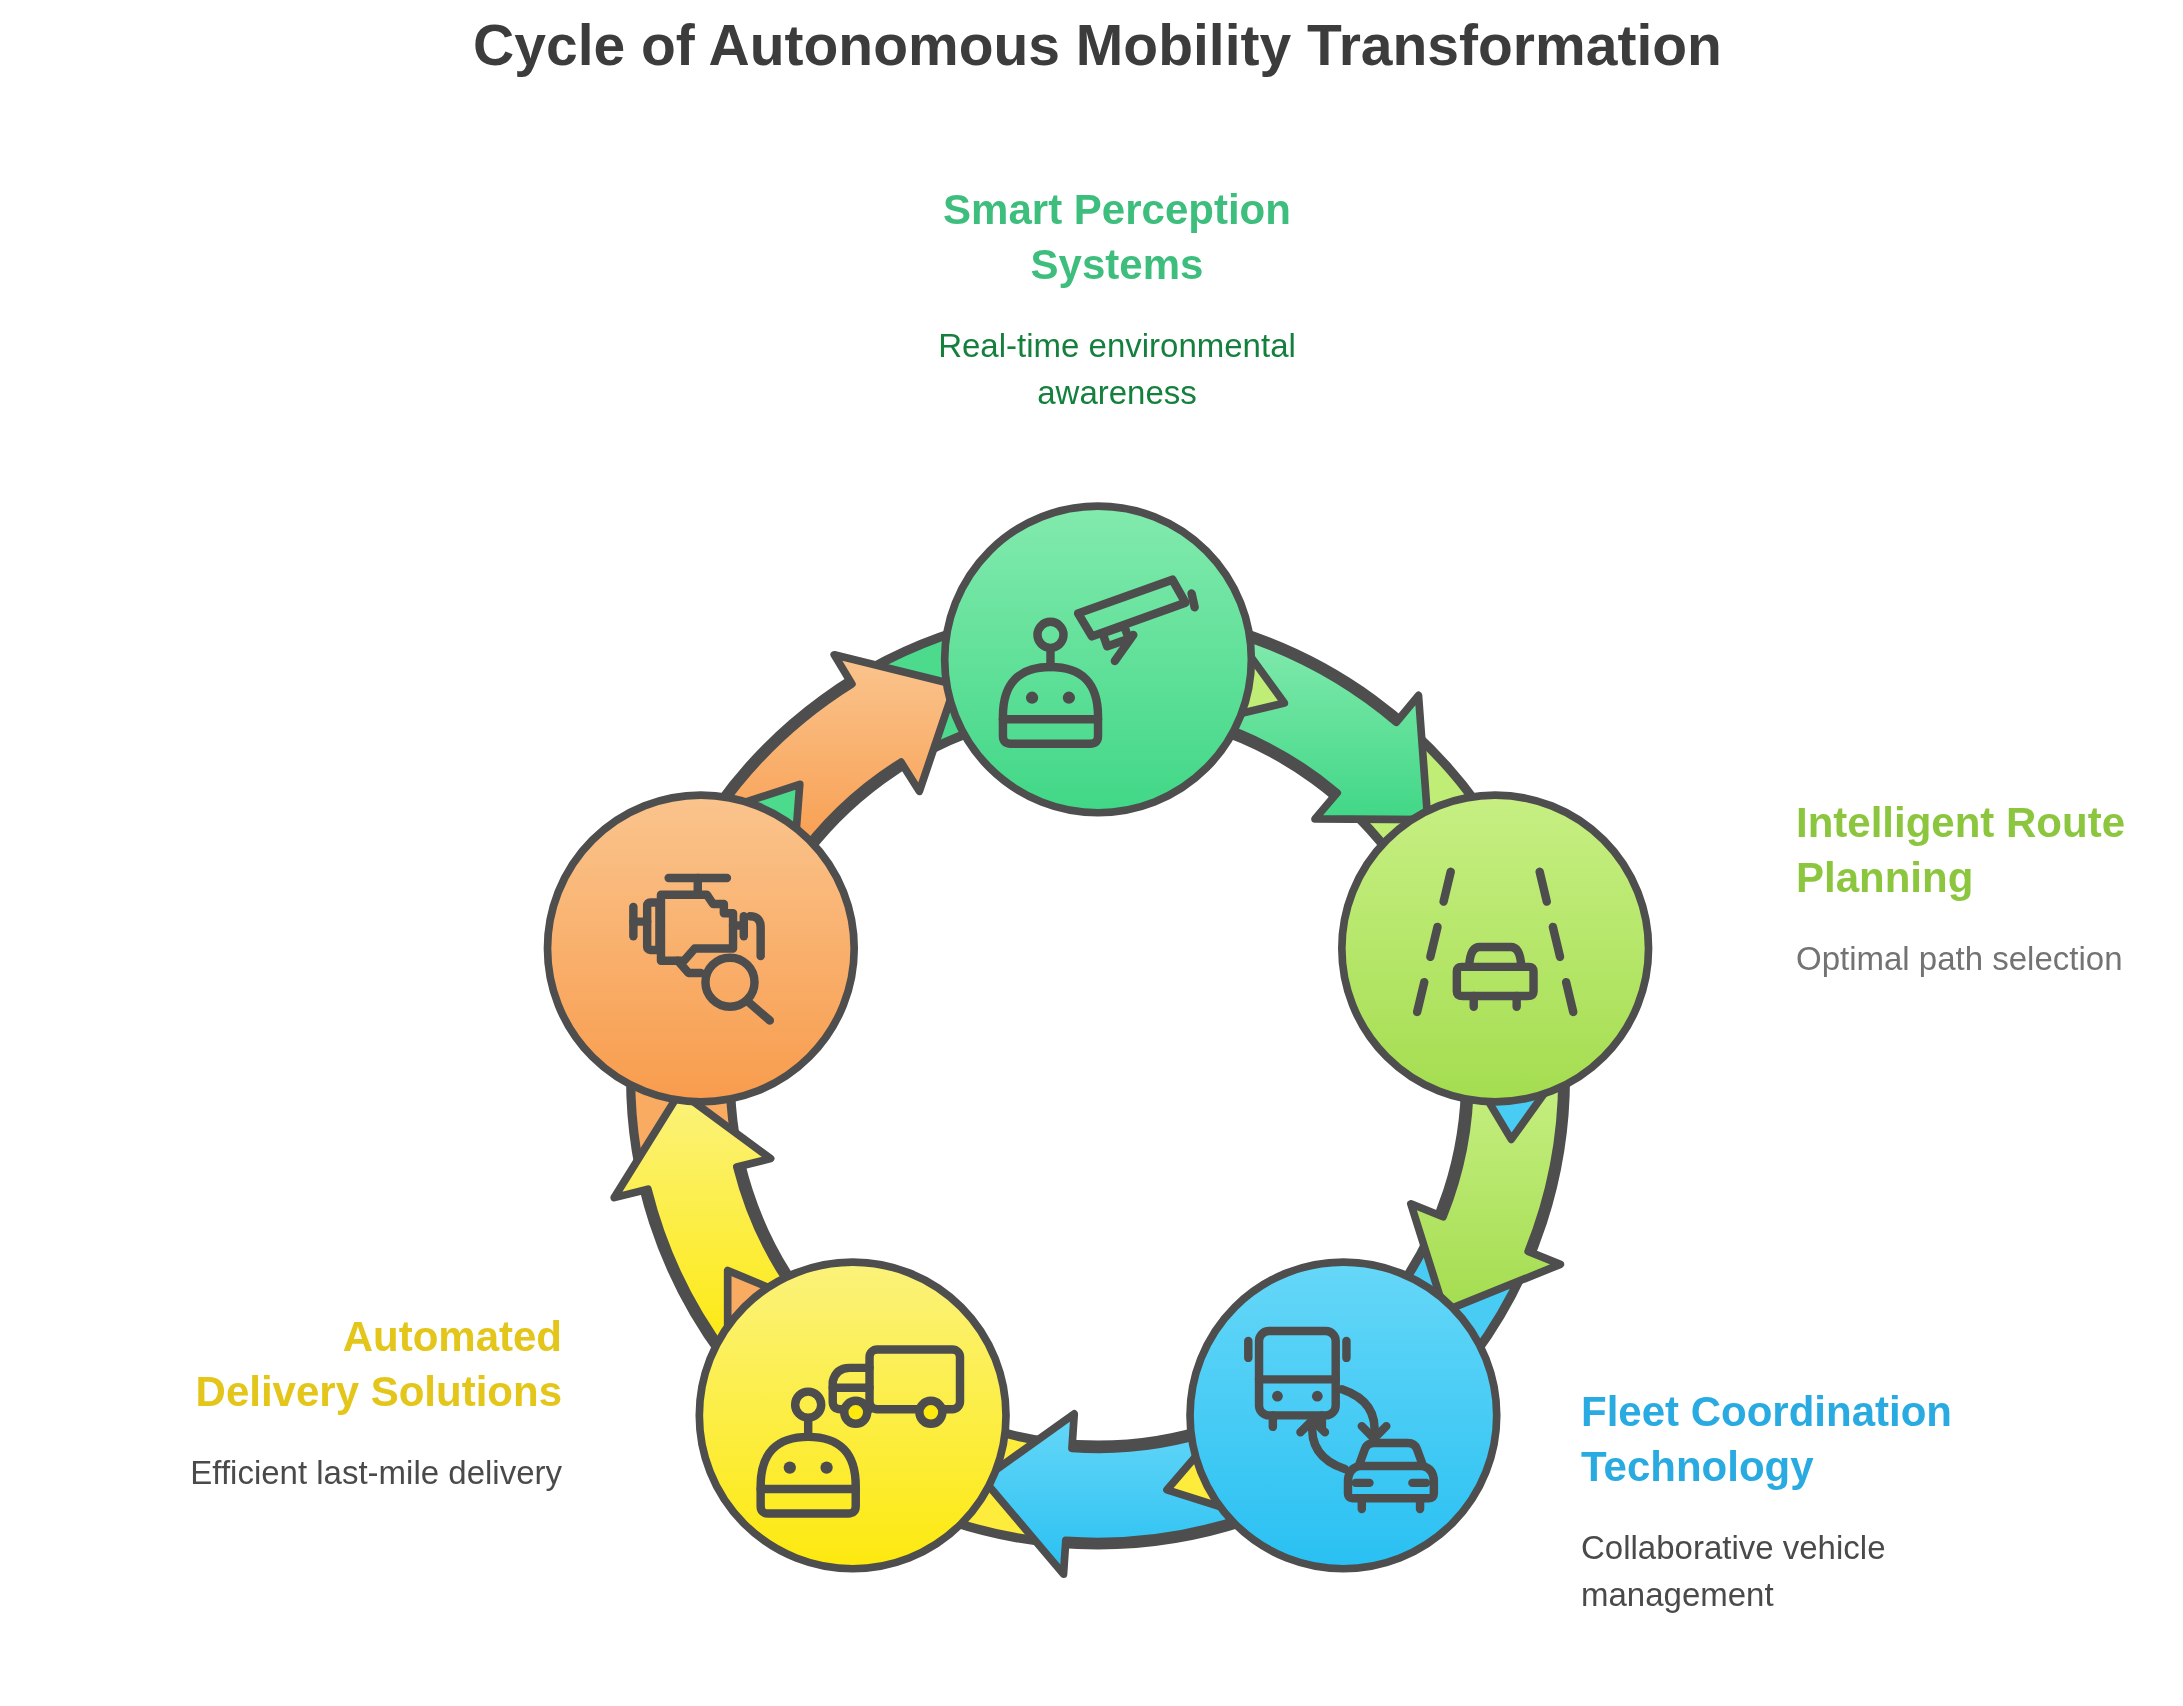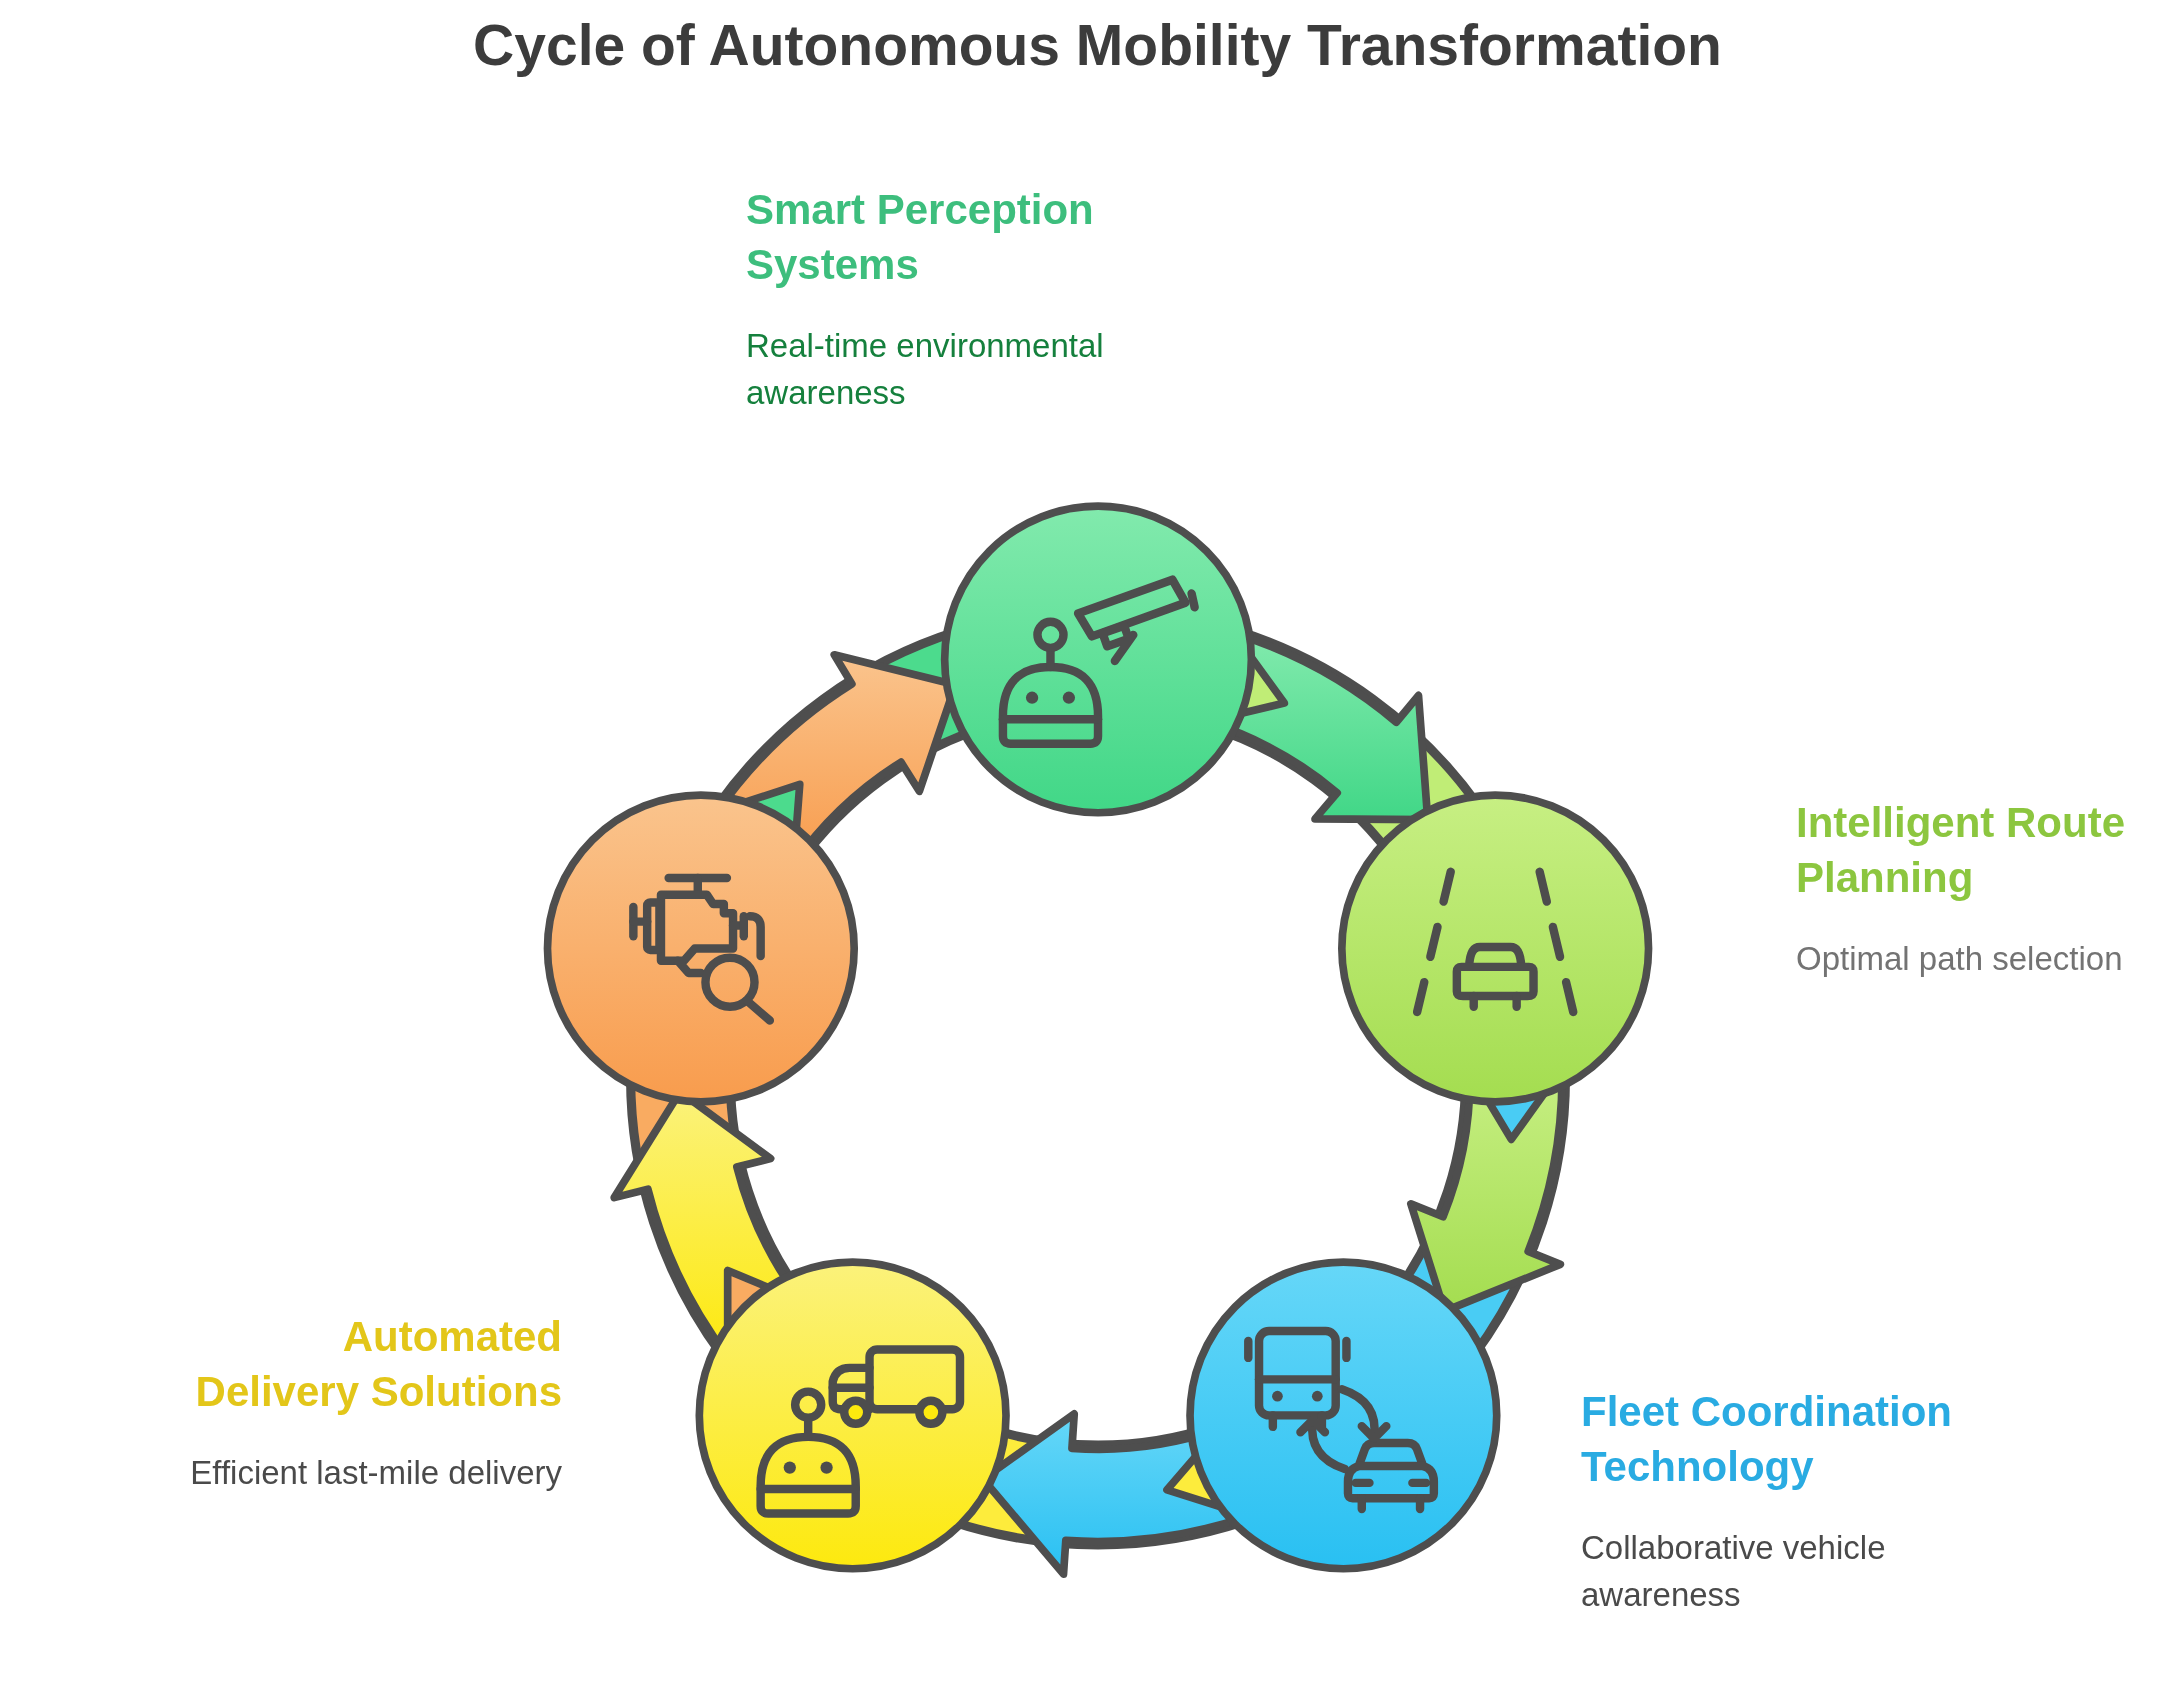--- a/index.html
+++ b/index.html
@@ -4,21 +4,21 @@
 <style>
   html,body{margin:0;padding:0;background:#ffffff;}
   #page{position:relative;width:2183px;height:1706px;background:#ffffff;overflow:hidden;
         font-family:"Liberation Sans", sans-serif;padding-left:12px;}
   #ring-svg{position:absolute;left:0;top:0;}
   .page-title{position:absolute;left:0;top:12.3px;width:100%;text-align:center;
               font-size:57px;font-weight:700;letter-spacing:0px;}
   .node-label{position:absolute;}
   .node-heading{font-size:42px;font-weight:700;line-height:1.3;white-space:pre-line;}
   .node-desc{font-size:33px;font-weight:400;line-height:1.42;white-space:pre-line;margin-top:31px;}
-  .node-label--top{left:746px;top:183px;width:690px;text-align:left;}
+  .node-label--top{left:772px;top:183px;width:690px;text-align:center;}
   .node-label--right{left:1796px;top:796px;width:460px;text-align:left;}
   .node-label--bottom-right{left:1581px;top:1385px;width:491px;text-align:left;}
   .node-label--bottom-left{right:1633px;top:1310px;width:475px;text-align:right;}
   .node-label--left{right:1758px;top:788px;width:414px;text-align:right;}
 </style>
 </head>
 <body>
 
 <div id="page">
 
@@ -180,21 +180,21 @@
   <div class="node-label node-label--right">
     <div class="node-heading" style="color: rgb(140, 198, 63);">Intelligent Route
 Planning</div>
     <div class="node-desc" style="color: #737373;">Optimal path selection</div>
   </div>
 
   <div class="node-label node-label--bottom-right">
     <div class="node-heading" style="color: rgb(41, 171, 226);">Fleet Coordination
 Technology</div>
     <div class="node-desc" style="color: rgb(74, 74, 74);">Collaborative vehicle
-awareness</div>
+management</div>
   </div>
 
   <div class="node-label node-label--bottom-left">
     <div class="node-heading" style="color: rgb(227, 198, 25);">Automated
 Delivery Solutions</div>
     <div class="node-desc" style="color: rgb(74, 74, 74);">Efficient last-mile delivery</div>
   </div>
 
 
 </div>

